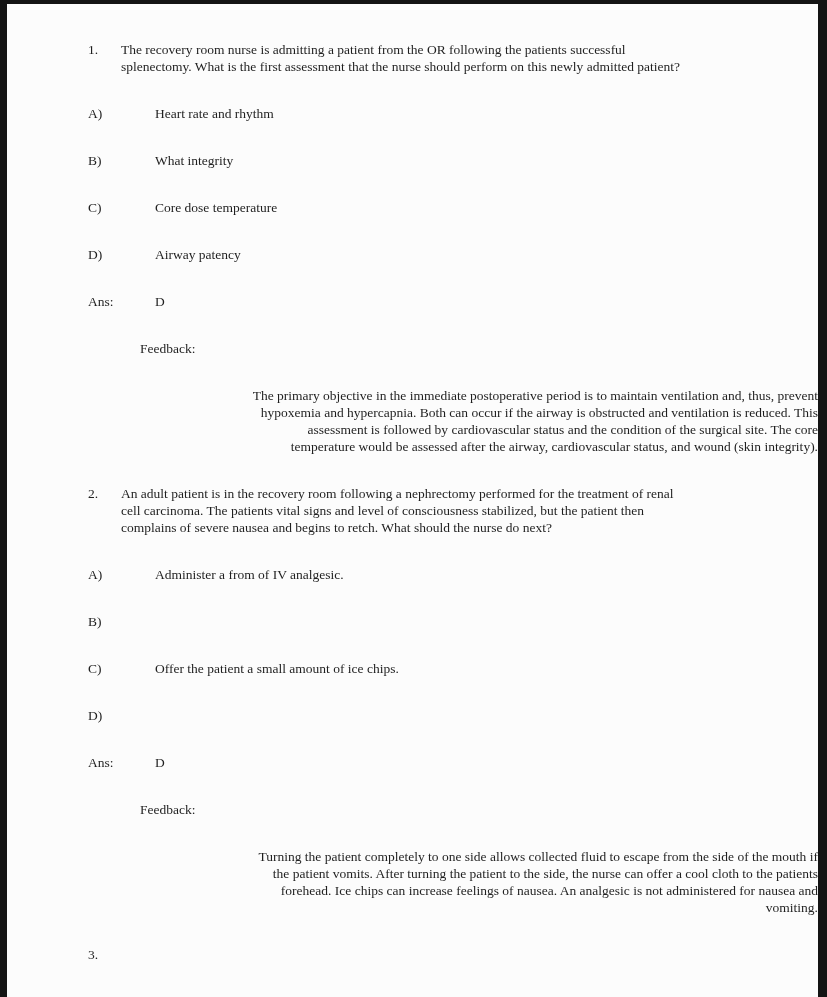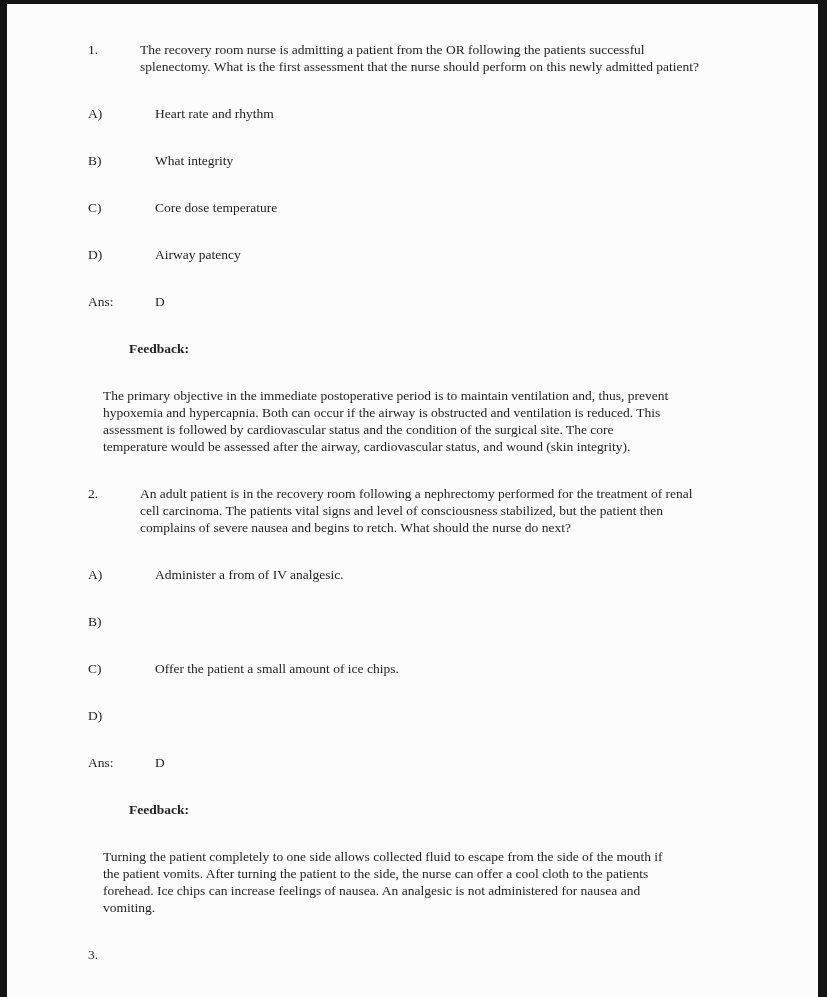--- a/index.html
+++ b/index.html
@@ -35,30 +35,30 @@
   .num {
     width: 33px;
     flex: none;
   }
   .letter {
     width: 67px;
     flex: none;
   }
   .q-text, .fb-text {
     white-space: pre-line;
-    margin-left: 19px;
   }
   .fb-label {
-    margin-left: 41px;
-    font-weight: bold;
+    margin-left: 52px;
+    font-weight: normal;
     margin-bottom: 30px;
   }
   .fb-text {
-    margin-left: 15px;
+    margin-left: 33px;
     margin-bottom: 30px;
+    text-align: right;
   }
 </style>
 </head>
 <body>
 
 <div class="page">
   <div class="content">
 
     <section>
       <div class="row">

